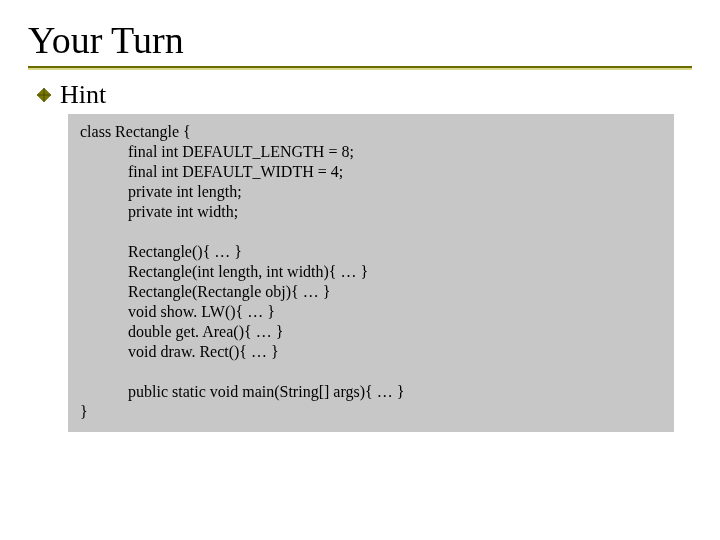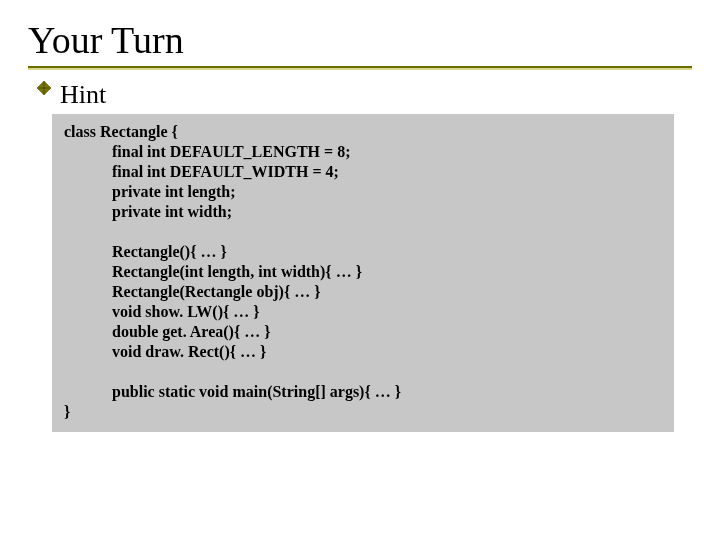--- a/index.html
+++ b/index.html
@@ -29,41 +29,42 @@
   .rule-top {
     height: 2px;
     background: #6b6b00;
   }
   .rule-shadow {
     height: 2px;
     background: #d9d98a;
   }
   .bullet-row {
     display: flex;
+    align-items: center;
     margin: 2px 0 4px 8px;
   }
   .bullet-icon {
     width: 16px;
     height: 16px;
     margin-right: 8px;
     flex: 0 0 auto;
   }
   .bullet-icon svg { display: block; }
   .bullet-text {
     font-size: 26px;
     font-weight: 400;
   }
   .code-box {
     background: #c7c7c7;
-    margin-left: 24px;
+    margin-left: 40px;
     margin-right: 18px;
     padding: 8px 12px 10px 12px;
     font-family: "Times New Roman", Times, serif;
     font-size: 16px;
-    font-weight: 700;
+    font-weight: 400;
     line-height: 1.25;
     white-space: pre;
   }
 </style>
 </head>
 <body>
 
 <div class="slide">
 
   <h1 class="title">Your Turn</h1>

